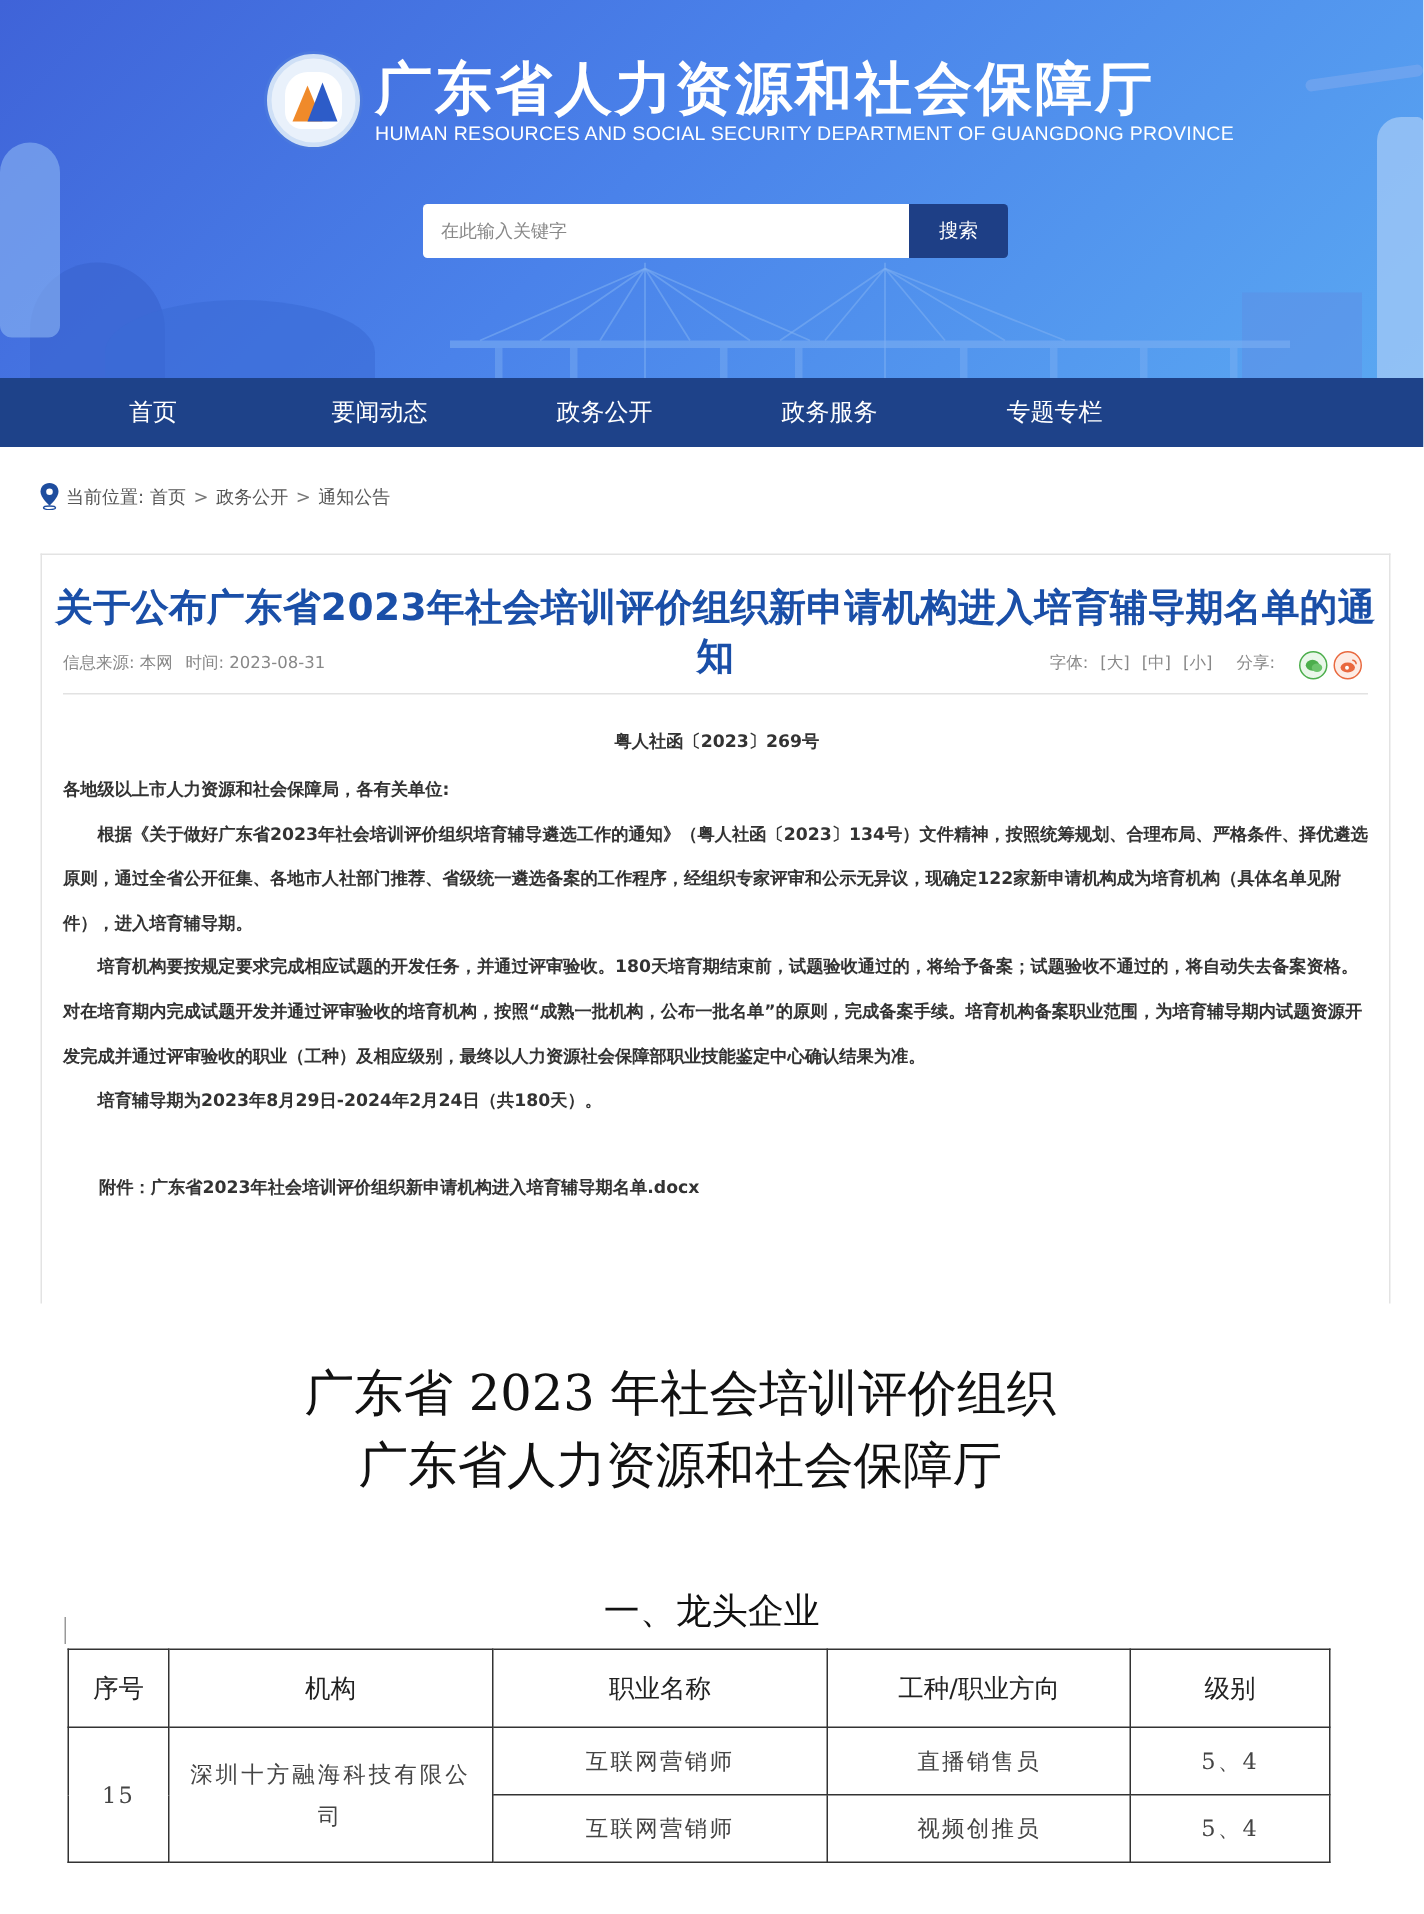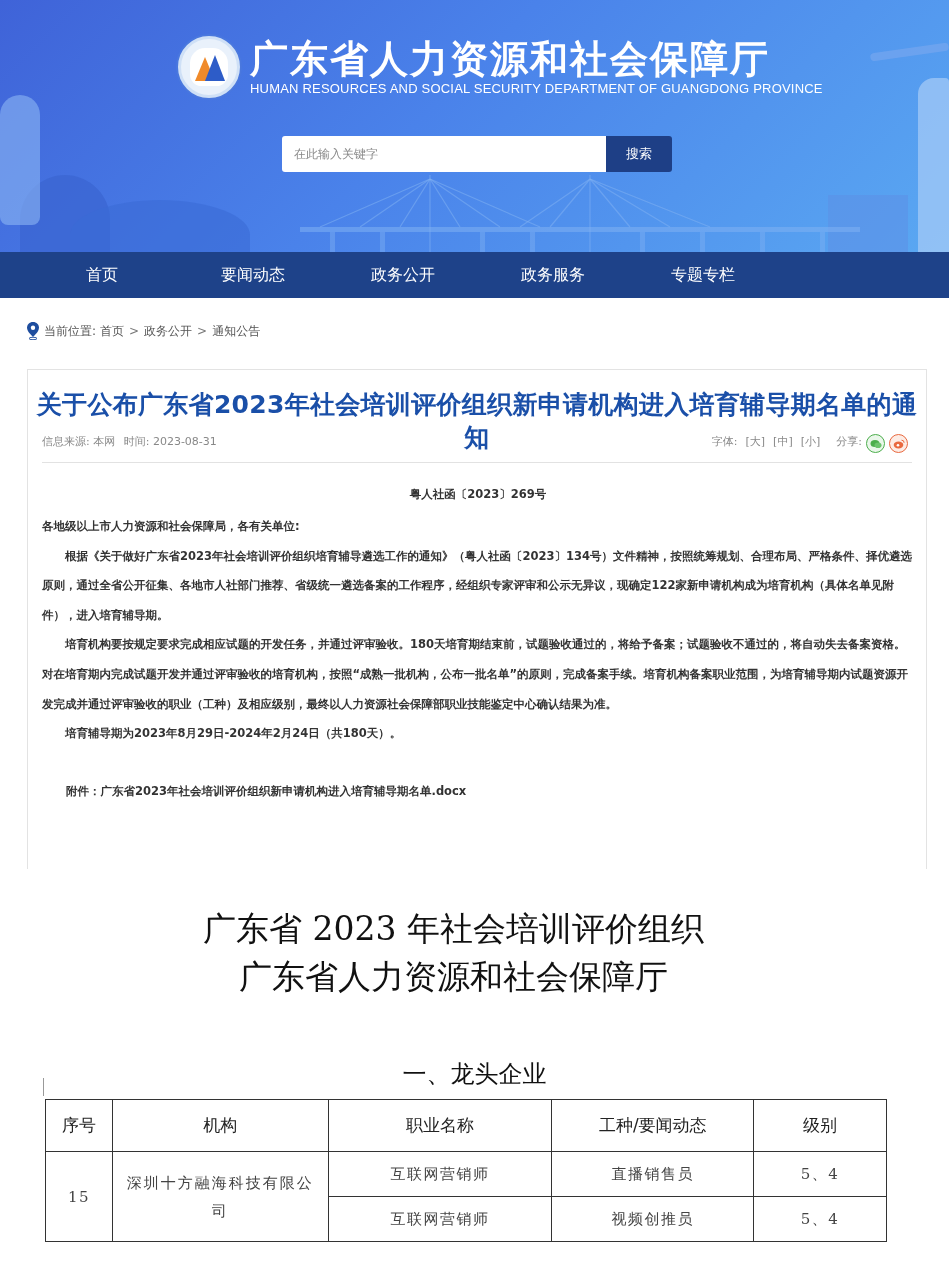--- a/index.html
+++ b/index.html
@@ -40,21 +40,21 @@
   .pin { width: 14px; height: 18px; margin-right: 4px; }
   .crumb-sep { margin: 0 5px; color: #777; }
 
   
   .card { position: absolute; left: 27px; top: 369px; width: 900px; height: 500px; border: 1px solid #e3e3e3; border-bottom: none; background: #fff; }
   .article-title { position: absolute; left: 0; top: 18px; width: 898px; text-align: center; font-size: 25px; font-weight: bold; color: #1a4fa8; letter-spacing: 0.3px; }
   .meta { position: absolute; left: 14px; top: 64px; font-size: 11px; color: #888; }
   .meta span + span { margin-left: 5px; }
   .tools { position: absolute; right: 18px; top: 64px; display: flex; font-size: 11px; color: #888; }
   .tools .fs { margin-left: 8px; cursor: pointer; }
-  .tools .share-label { margin-left: 16px; margin-right: 0; }
+  .tools .share-label { margin-left: 16px; margin-right: 12px; }
   .share-icon { width: 19px; height: 19px; border-radius: 50%; display: inline-flex; align-items: center; justify-content: center; margin-left: 4px; cursor: pointer; }
   .share-wechat { border: 1.5px solid #4cae4c; background: #eaf7ea; }
   .share-weibo { border: 1.5px solid #e9693f; background: #fdece5; }
   .divider { position: absolute; left: 14px; top: 92px; width: 870px; height: 1px; background: #e2e2e2; }
 
   .body-text { position: absolute; left: 14px; top: 112px; width: 872px; font-size: 11.5px; color: #333; font-weight: bold; }
   .doc-no { text-align: center; line-height: 24px; margin-bottom: 6px; }
   .para { line-height: 29.6px; }
   .indent { text-indent: 2em; }
   .attachment { margin-top: 30px; padding-left: 24px; line-height: 24px; cursor: pointer; color: #333; }
@@ -200,21 +200,21 @@
       <col style="width:216px">
       <col style="width:224px">
       <col style="width:202px">
       <col style="width:133px">
   </colgroup>
   <thead>
     <tr>
       <th>序号</th>
       <th>机构</th>
       <th>职业名称</th>
-      <th>工种/要闻动态</th>
+      <th>工种/职业方向</th>
       <th>级别</th>
     </tr>
   </thead>
   <tbody>
     <tr>
       <td rowspan="2">15</td>
       <td rowspan="2" class="org">深圳十方融海科技有限公司</td>
       <td>互联网营销师</td>
       <td>直播销售员</td>
       <td>5、4</td>

